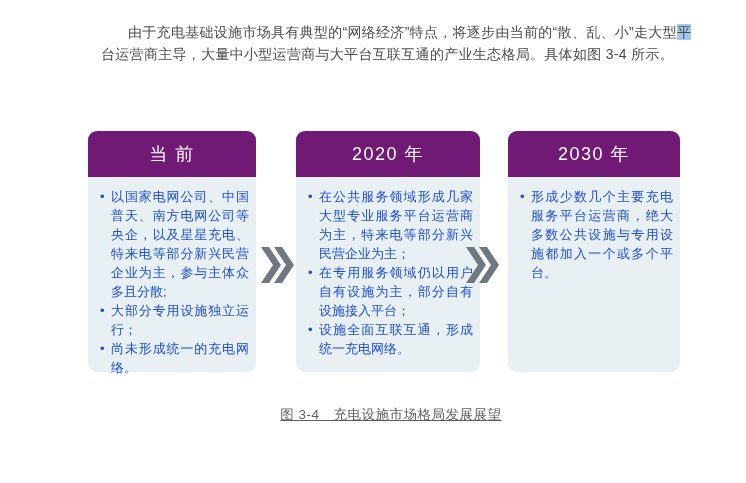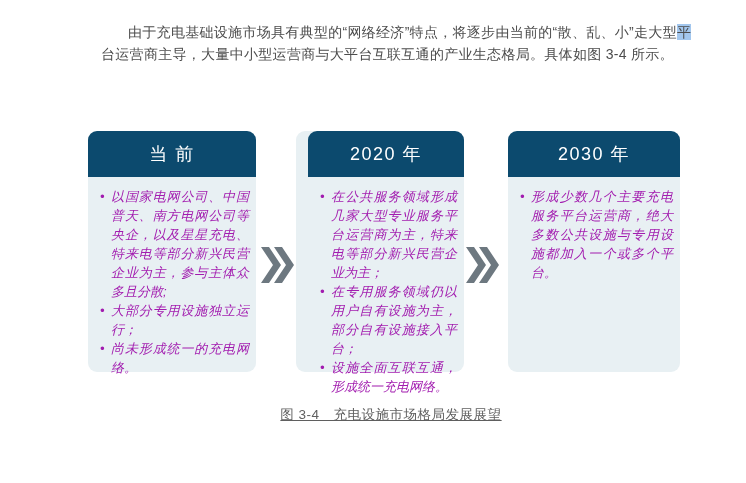--- a/index.html
+++ b/index.html
@@ -27,45 +27,44 @@
 
   
   .stage {
     position: absolute;
     top: 131px;
     height: 241px;
     border-radius: 9px;
     background: #e8f0f3;
   }
   .stage-1 { left: 88px;  width: 168px; }
-  .stage-2 { left: 296px; width: 168px; padding-left: 12px; }
+  .stage-2 { left: 296px; width: 184px; }
   .stage-3 { left: 508px; width: 172px; }
 
   .stage-header {
     height: 46px;
-    background: #0c4a6e;
+    background: #701a75;
     border-radius: 9px 9px 0 0;
     color: #ffffff;
     font-size: 18px;
     letter-spacing: 1.5px;
     display: flex;
     align-items: center;
     justify-content: center;
   }
 
   .stage-body { padding: 10px 7px 0 12px; }
   .stage-body ul { margin: 0; padding: 0; list-style: none; }
   .stage-body li {
     position: relative;
     padding-left: 11px;
     font-size: 13px;
     line-height: 19px;
-    color: #a21caf;
+    color: #1d4ed8;
     text-align: justify;
-    font-style: italic;
   }
   .stage-body li::before {
     content: "\2022";
     position: absolute;
     left: 0; top: 0;
   }
 
   
   .chevron {
     position: absolute;

